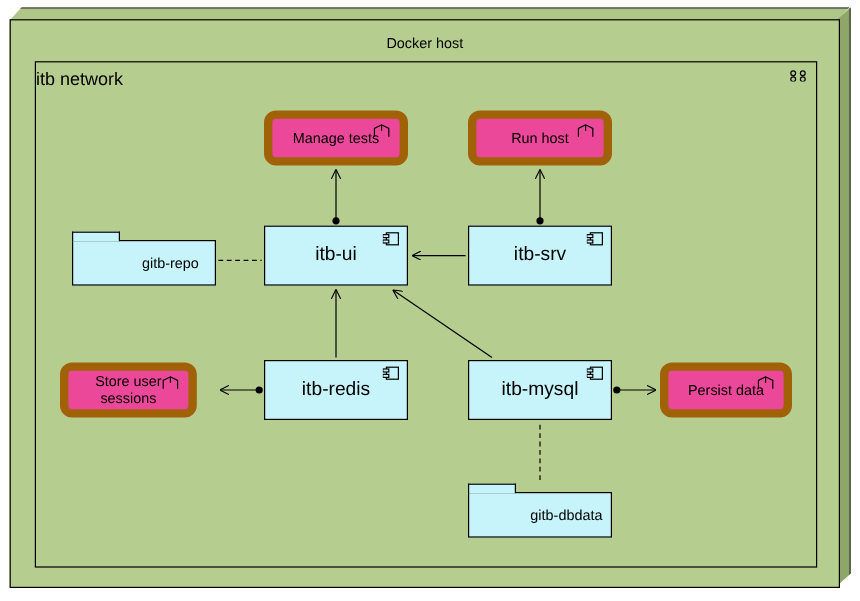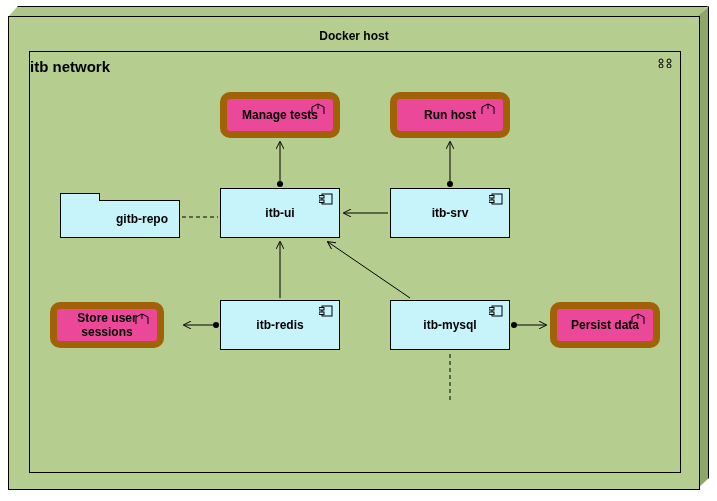--- a/index.html
+++ b/index.html
@@ -21,21 +21,20 @@
   }
   .host-right {
     position: absolute;
     background: #8ea769;
     clip-path: polygon(100% 0, 100% calc(100% - 10px), 0 100%, 0 10px);
   }
   .host-front {
     position: absolute;
     background: #b6cd90;
     border: 1px solid #000;
-    font-weight: bold;
   }
   .host-title {
     position: absolute;
     top: 12px;
     left: 0;
     right: 0;
     text-align: center;
     font-size: 12px;
   }
   .network {
@@ -63,21 +62,21 @@
     background: #c7f3fb;
     border: 1px solid #000;
     box-sizing: border-box;
   }
   .component .label {
     position: absolute;
     left: 0; right: 0;
     top: 50%;
     transform: translateY(-50%);
     text-align: center;
-    font-size: 12px;
+    font-size: 16px;
   }
   .component .comp-icon {
     position: absolute;
     top: 4px;
     right: 6px;
     width: 14px;
     height: 12px;
   }
   .artifact {
     position: absolute;
@@ -219,20 +218,24 @@
       </div>
 
       <div class="goal" style="left:520px; top:250px; width:110px; height:46px;">
         <div class="label">Persist data</div>
         <svg class="goal-icon" viewBox="0 0 14 12">
           <path d="M1 11 L1 4 L7 1 L13 4 L13 11" fill="none" stroke="#000" stroke-width="1"></path>
           <path d="M7 1 L7 6" fill="none" stroke="#000" stroke-width="1"></path>
         </svg>
       </div>
 
+      <div class="artifact" style="left:360px; top:358px; width:120px; height:38px;">
+        <div class="tab"></div>
+        <div class="label">gitb-dbdata</div>
+      </div>
 
       <svg class="overlay" width="650" height="420">
         <defs>
           <marker id="arrow" viewBox="0 0 10 10" refX="9" refY="5" markerWidth="8" markerHeight="8" orient="auto-start-reverse">
             <path d="M 0 0 L 10 5 L 0 10" fill="none" stroke="#000" stroke-width="1.2"></path>
           </marker>
         </defs>
 
         <line x1="250" y1="132" x2="250" y2="90" stroke="#000" stroke-width="1" marker-end="url(#arrow)"></line>
         <circle cx="250" cy="132" r="3" fill="#000"></circle>

